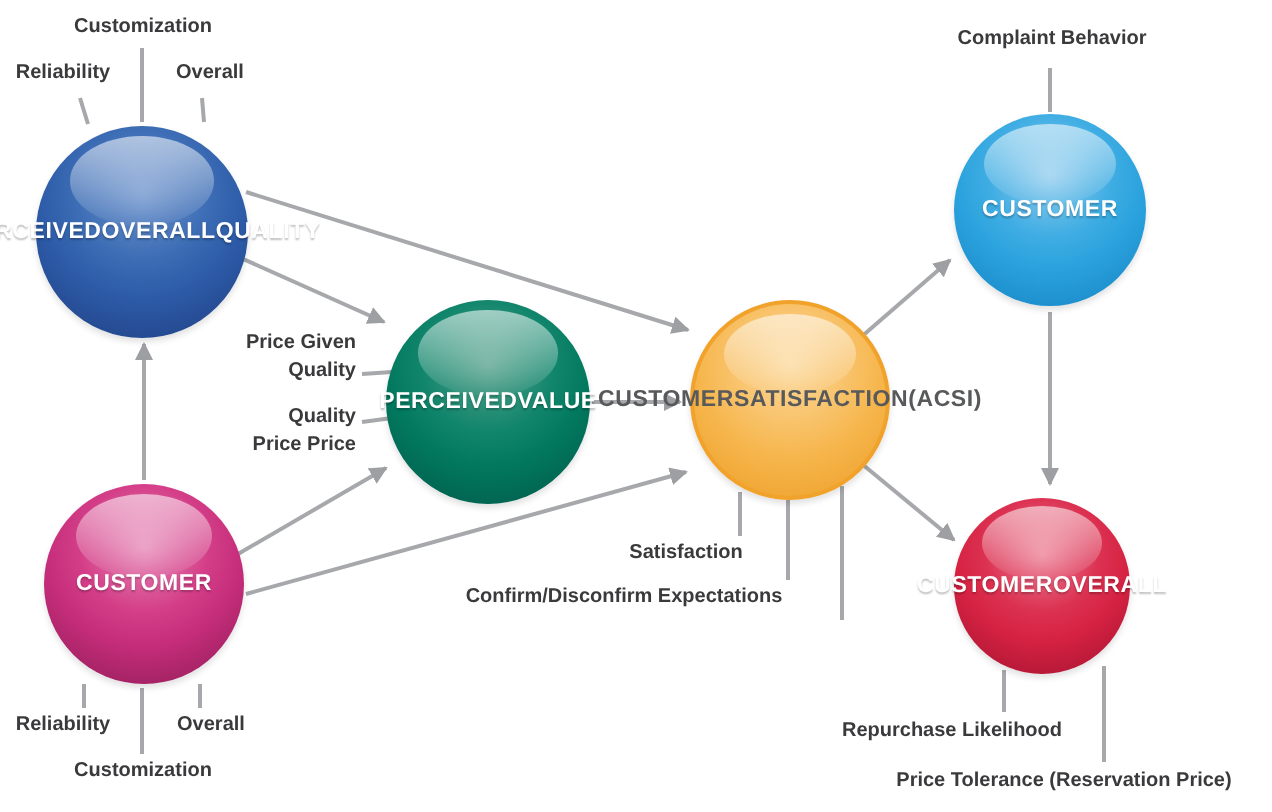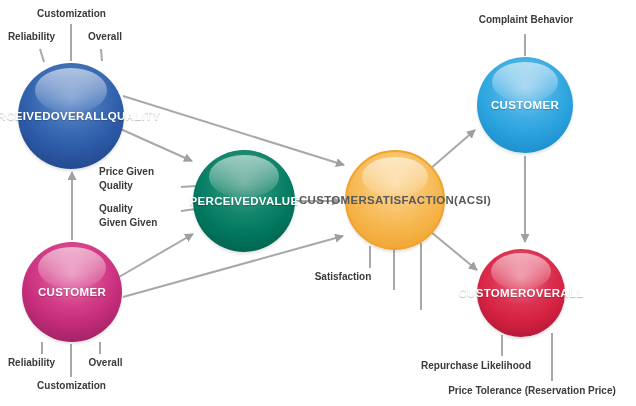--- a/index.html
+++ b/index.html
@@ -73,21 +73,21 @@
 
   .lbl {
     position: absolute;
     font-weight: bold;
     font-size: 10px;
     line-height: 13.5px;
     color: #3a3a3c;
     text-align: center;
     white-space: nowrap;
   }
-  .lbl.right { text-align: left; white-space: normal; }
+  .lbl.right { text-align: right; white-space: normal; }
 </style>
 </head>
 <body>
 
 <div class="stage">
 
   <svg class="connector-layer" viewBox="0 0 636 406" width="636" height="406" xmlns="http://www.w3.org/2000/svg">
     <defs>
       <marker id="arw" markerWidth="10" markerHeight="10" refX="8" refY="4.5" orient="auto" markerUnits="userSpaceOnUse">
         <path d="M0,0 L9,4.5 L0,9 Z" fill="#9d9fa2"></path>
@@ -162,24 +162,25 @@
   <div class="lbl" style="left:0px; top:30px; width:63px;">Reliability</div>
   <div class="lbl" style="left:81px; top:30px; width:48px;">Overall</div>
   <div class="lbl" style="left:460px; top:13px; width:132px;">Complaint Behavior</div>
 
   <div class="lbl right" style="left:99px; top:165px; width:79px;">
     <span>Price Given</span><br>
     <span>Quality</span>
   </div>
   <div class="lbl right" style="left:99px; top:202px; width:79px;">
     <span>Quality</span><br>
-    <span>Given Given</span>
+    <span>Price Price</span>
   </div>
 
   <div class="lbl" style="left:299px; top:270px; width:88px;">Satisfaction</div>
+  <div class="lbl" style="left:207px; top:292px; width:210px;">Confirm/Disconfirm Expectations</div>
 
   <div class="lbl" style="left:0px; top:356px; width:63px;">Reliability</div>
   <div class="lbl" style="left:81px; top:356px; width:49px;">Overall</div>
   <div class="lbl" style="left:19px; top:379px; width:105px;">Customization</div>
 
   <div class="lbl" style="left:402px; top:359px; width:148px;">Repurchase Likelihood</div>
   <div class="lbl" style="left:428px; top:384px; width:208px;">Price Tolerance (Reservation Price)</div>
 
 </div>
 

